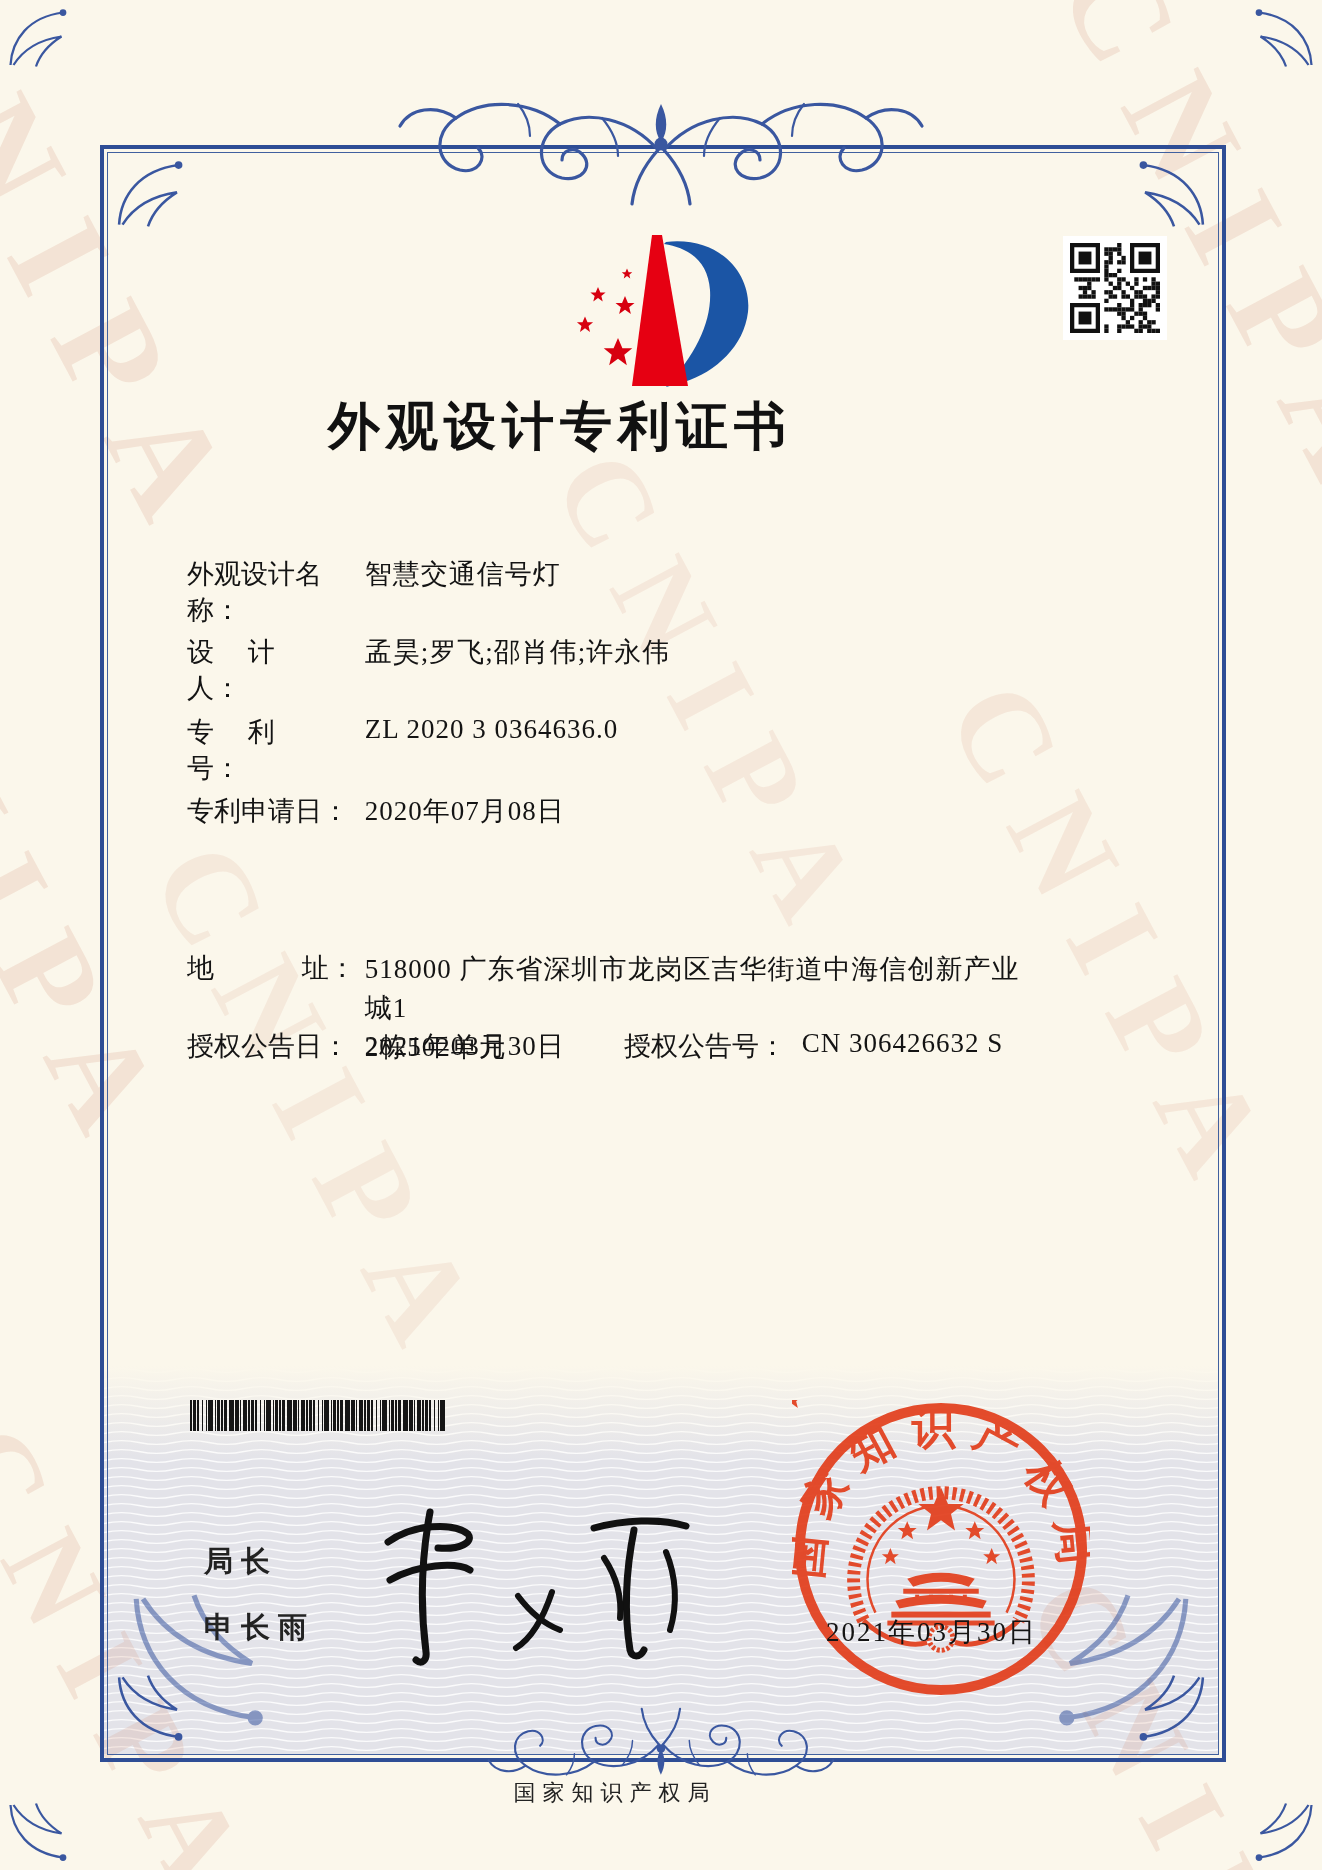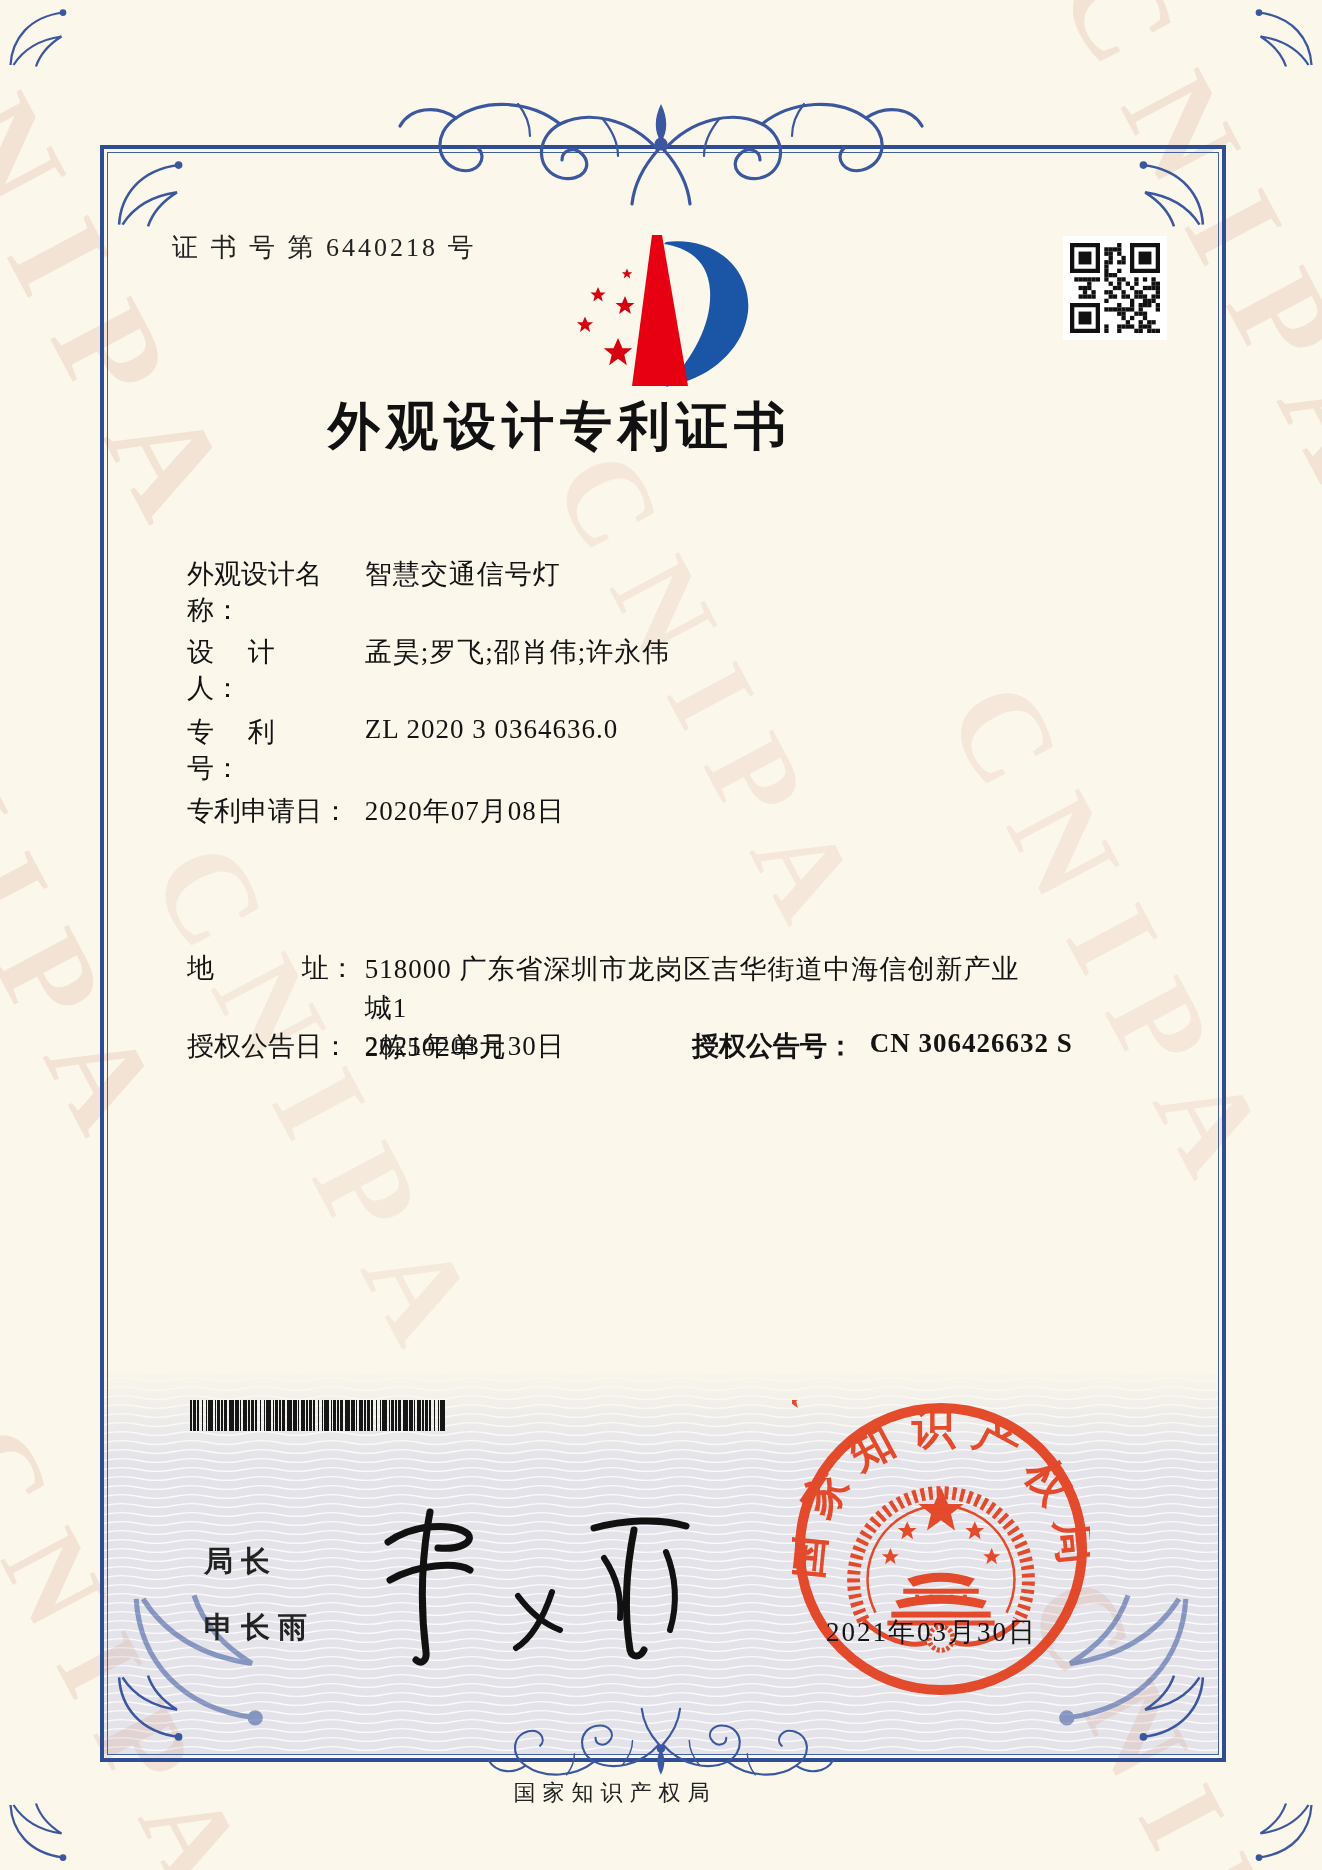--- a/index.html
+++ b/index.html
@@ -27,21 +27,21 @@
   .frame::before{content:"";position:absolute;inset:3px;border:1px solid #40609f;}
   .deco{position:absolute;left:0;top:0;z-index:4;pointer-events:none;}
   
   .abs{position:absolute;z-index:5;}
   .certno{left:172px;top:230px;font-size:26px;letter-spacing:3px;color:#222;}
   .title{left:100px;top:392px;width:920px;text-align:center;
     font-size:52px;font-weight:700;letter-spacing:6px;color:#111;}
   .row{position:absolute;left:187px;z-index:5;font-size:27px;color:#141414;}
   .row .lbl{display:inline-block;width:171px;vertical-align:top;}
   .row .val{display:inline-block;vertical-align:top;letter-spacing:1px;}
-  .row2{left:692px;font-weight:bold;}
+  .row2{left:624px;}
   .addr .val{width:668px;line-height:39px;}
   .bodytext{left:163px;top:1083px;width:1010px;}
   .bline{font-size:25px;line-height:52px;color:#1c1c1c;white-space:nowrap;}
   .indent{text-indent:2em;}
   .barcode{left:190px;top:1400px;width:346px;height:31px;display:flex;overflow:hidden;}
   .barcode i{display:block;height:100%;background:#151515;flex:none;}
   .sig-title{left:204px;top:1542px;font-size:29px;font-weight:700;letter-spacing:8px;
     font-family:"Liberation Sans","DejaVu Sans",sans-serif;color:#222;}
   .sig-name{left:204px;top:1608px;font-size:29px;font-weight:700;letter-spacing:8px;
     font-family:"Liberation Sans","DejaVu Sans",sans-serif;color:#222;}
@@ -114,21 +114,20 @@
     <use href="#curl" transform="translate(114,1742) scale(0.85,-0.85)"></use>
     <use href="#curl" transform="translate(1208,1742) scale(-0.85,-0.85)"></use>
     <use href="#curl" transform="translate(6,8) scale(0.75)"></use>
     <use href="#curl" transform="translate(1316,8) scale(-0.75,0.75)"></use>
     <use href="#curl" transform="translate(6,1862) scale(0.75,-0.75)"></use>
     <use href="#curl" transform="translate(1316,1862) scale(-0.75,-0.75)"></use>
     <use href="#curl" transform="translate(126,1728) scale(1.7,-1.7)" opacity="0.55"></use>
     <use href="#curl" transform="translate(1196,1728) scale(-1.7,-1.7)" opacity="0.55"></use>
   </svg>
 
-  <div class="abs certno">证 书 号 第 6440218 号</div>
 
   <svg class="abs logo" width="280" height="200" viewBox="0 0 280 200">
     <defs>
       <g id="starp">
           <polygon points="0,-10 2.94,-3.09 9.51,-3.09 4.19,1.18 5.88,8.09 0,3.82 -5.88,8.09 -4.19,1.18 -9.51,-3.09 -2.94,-3.09"></polygon>
         </g>
     </defs>
     <path d="M186 52 C 240 46 272 84 268 122 C 264 156 236 182 204 192 L 186 197 C 216 164 232 132 230 100 C 228 72 210 58 184 54 Z" fill="#1B55A5"></path>
     <polygon points="172,45 182,45 208,196 152,196" fill="#E60012"></polygon>
     <use href="#starp" fill="#D7000F" transform="translate(147,84) scale(0.55)"></use>

